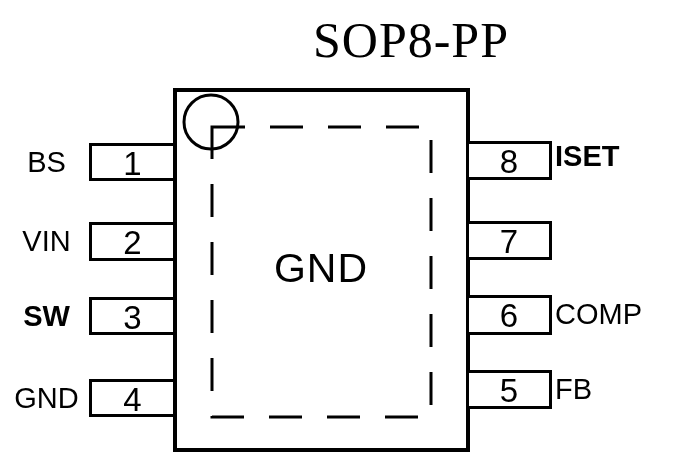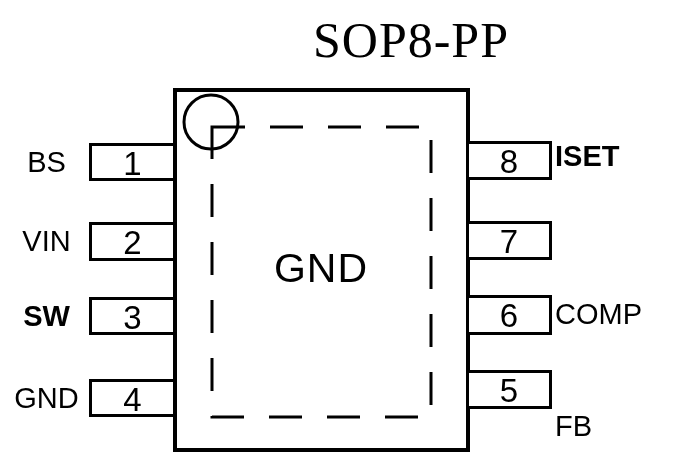--- a/index.html
+++ b/index.html
@@ -124,15 +124,15 @@
   </div>
 
   <div class="pin-box right" style="top:295px;height:40px;">
     <span>6</span>
   </div>
   <div class="pin-name right" style="top:295px;height:40px;">COMP</div>
 
   <div class="pin-box right" style="top:370px;height:39px;">
     <span>5</span>
   </div>
-  <div class="pin-name right" style="top:370px;height:39px;margin-top:37px;">FB</div>
+  <div class="pin-name right" style="top:370px;height:39px;">FB</div>
 
 </div>
 
 </body></html>

